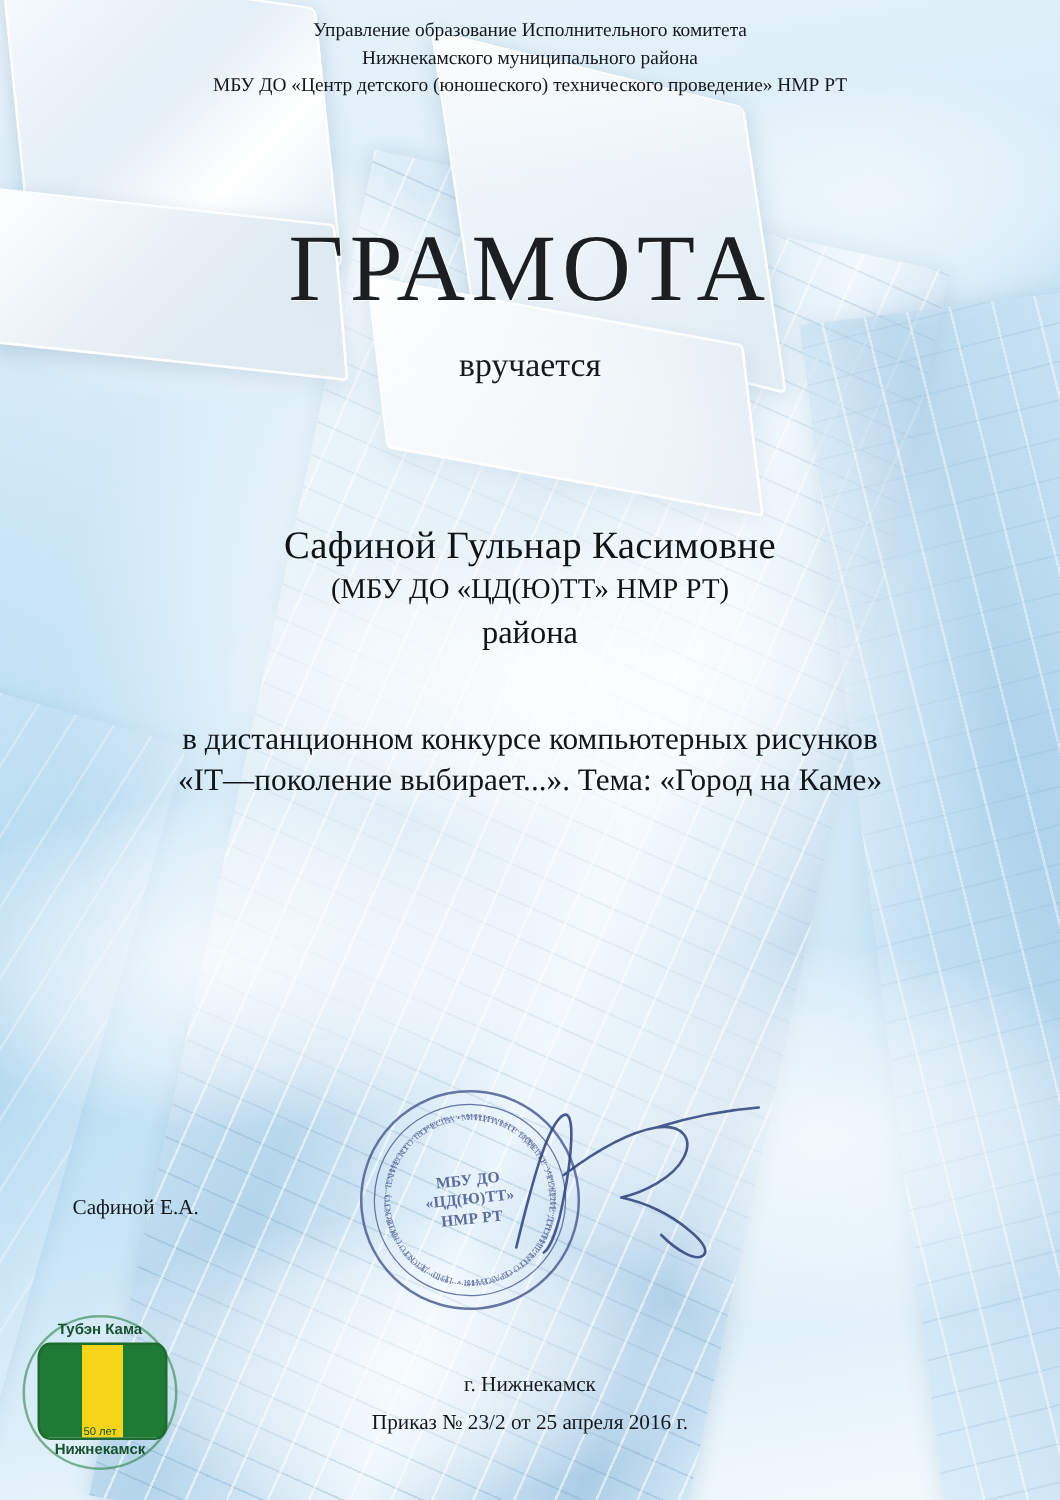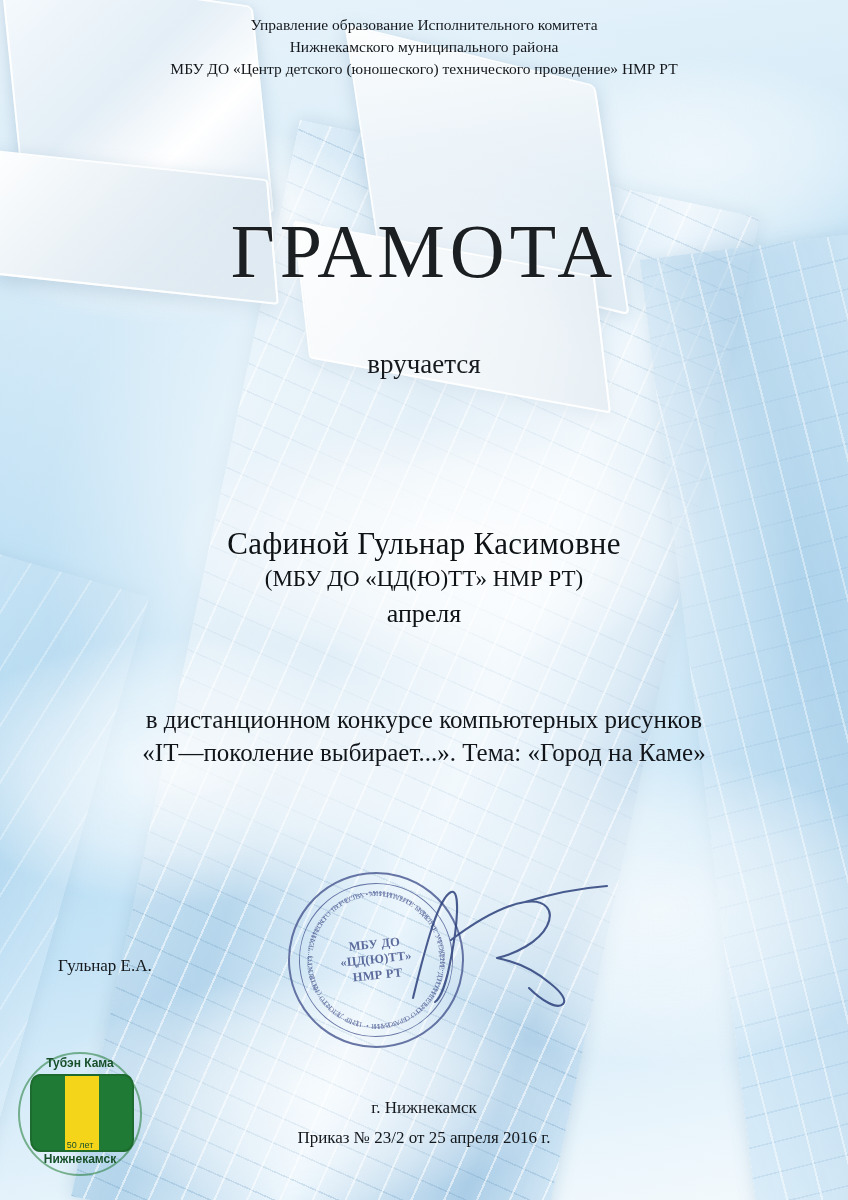--- a/index.html
+++ b/index.html
@@ -122,21 +122,20 @@
     background: radial-gradient(ellipse 62% 48% at 50% 46%, rgba(255,255,255,0.80) 0%, rgba(255,255,255,0.55) 45%, rgba(255,255,255,0.12) 72%, rgba(255,255,255,0) 100%);
   }
 
   
   .content {
     position: absolute;
     inset: 0;
     display: flex;
     flex-direction: column;
     align-items: center;
-    gap: 36px;
   }
 
   .org-block {
     margin-top: 14px;
     text-align: center;
     line-height: 1.42;
     color: #14181c;
     font-size: 15.5px;
   }
   .org-block div { white-space: nowrap; }
@@ -160,21 +159,21 @@
     margin-top: 110px;
     text-align: center;
     font-weight: normal;
     color: #0f1316;
   }
   .rec-name { font-size: 31px; letter-spacing: .3px; }
   .rec-org  { font-size: 23px; margin-top: 4px; }
   .rec-for  { font-size: 26px; margin-top: 6px; line-height: 1.25; }
 
   .event {
-    margin-top: 36px;
+    margin-top: 52px;
     text-align: center;
     font-size: 25px;
     line-height: 1.35;
     color: #12161a;
   }
 
   
   .sign-row {
     position: absolute;
     left: 0; right: 0;
@@ -341,21 +340,21 @@
       <div>Нижнекамского муниципального района</div>
       <div>МБУ ДО «Центр детского (юношеского) технического проведение» НМР РТ</div>
     </div>
 
     <div class="title">ГРАМОТА</div>
     <div class="subtitle">вручается</div>
 
     <div class="recipient">
       <div class="rec-name">Сафиной Гульнар Касимовне</div>
       <div class="rec-org">(МБУ ДО «ЦД(Ю)ТТ» НМР РТ)</div>
-      <div class="rec-for">апреля</div>
+      <div class="rec-for">района</div>
     </div>
 
     <div class="event">
       <div>в дистанционном конкурсе компьютерных рисунков</div>
       <div>«IT—поколение выбирает...». Тема: «Город на Каме»</div>
     </div>
   </div>
 
   <div class="stamp">
     <div class="stamp-ring-text" id="ring-outer">
@@ -486,21 +485,21 @@
   </div>
 
   <svg class="signature" viewBox="0 0 210 130">
     <path d="M8,118 C22,60 34,18 46,12 C56,8 52,48 46,78 C42,100 36,118 30,122
              M46,60 C70,42 96,26 120,22 C140,19 150,30 142,46 C134,62 110,74 92,78
              C112,82 132,92 146,104 C156,112 162,120 158,124 C152,130 136,120 124,108
              M120,22 C146,14 176,8 202,6" fill="none" stroke="#2b3f7a" stroke-width="2.1" stroke-linecap="round" stroke-linejoin="round" opacity="0.85"></path>
   </svg>
 
   <div class="sign-row">
-    <div class="sign-right">Гульнар Е.А.</div>
+    <div class="sign-right">Сафиной Е.А.</div>
   </div>
 
   <div class="emblem">
     <div class="emblem-ring"></div>
     <div class="emblem-text-top">Тубэн Кама</div>
     <div class="emblem-shield"></div>
     <div class="emblem-year">50 лет</div>
     <div class="emblem-text-bottom">Нижнекамск</div>
   </div>
 

